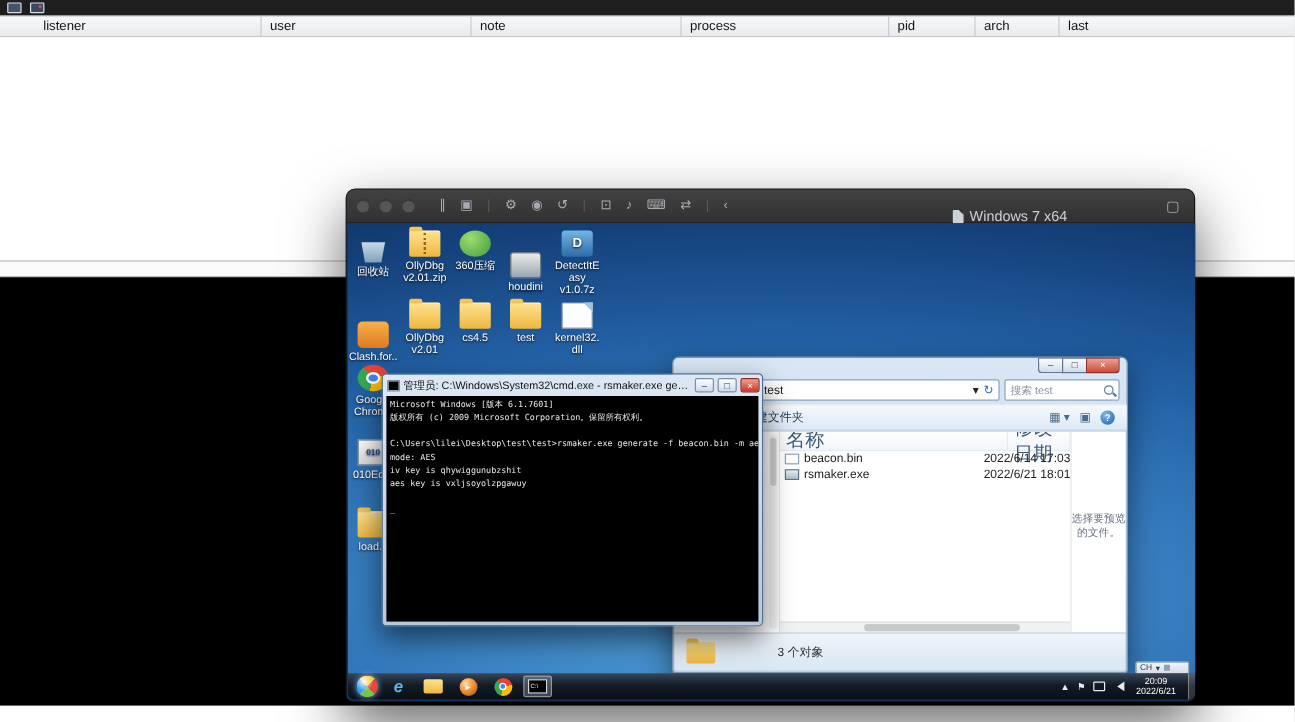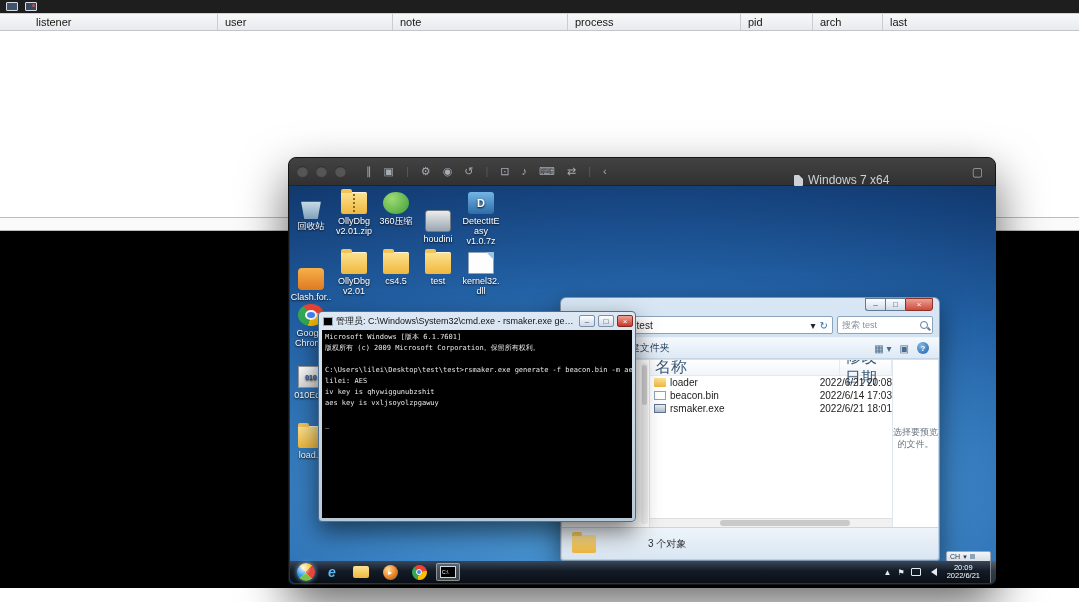--- a/index.html
+++ b/index.html
@@ -308,25 +308,20 @@
             <div class="vscroll">
                 <div class="vthumb"></div>
               </div>
           </div>
           <div class="file-area">
             <div class="cols">
               <div class="col col-name">名称</div>
               <div class="col col-date">修改日期</div>
             </div>
             <div class="frow">
-              <span class="fi fi-folder"></span>
-              <span class="fname">loader</span>
-              <span class="fdate">2022/6/21 20:08</span>
-            </div>
-            <div class="frow">
               <span class="fi fi-page"></span>
               <span class="fname">beacon.bin</span>
               <span class="fdate">2022/6/14 17:03</span>
             </div>
             <div class="frow">
               <span class="fi fi-exe"></span>
               <span class="fname">rsmaker.exe</span>
               <span class="fdate">2022/6/21 18:01</span>
             </div>
             <div class="hscroll">
@@ -350,21 +345,21 @@
           <div class="cmd-title">管理员: C:\Windows\System32\cmd.exe - rsmaker.exe generate -f beaco...</div>
           <div class="cbtn">–</div>
           <div class="cbtn">□</div>
           <div class="cbtn close">×</div>
         </div>
         <div class="cmd-screen">
           <div class="cline">Microsoft Windows [版本 6.1.7601]</div>
           <div class="cline">版权所有 (c) 2009 Microsoft Corporation。保留所有权利。</div>
           <div class="cline"></div>
           <div class="cline">C:\Users\lilei\Desktop\test\test&gt;rsmaker.exe generate -f beacon.bin -m aes</div>
-          <div class="cline">lilei: AES</div>
+          <div class="cline">mode: AES</div>
           <div class="cline">iv key is qhywiggunubzshit</div>
           <div class="cline">aes key is vxljsoyolzpgawuy</div>
           <div class="cline"></div>
           <div class="cline">_</div>
         </div>
       </div>
 
       <div class="langbar">
         <span>CH</span>
         <span>▾</span>

